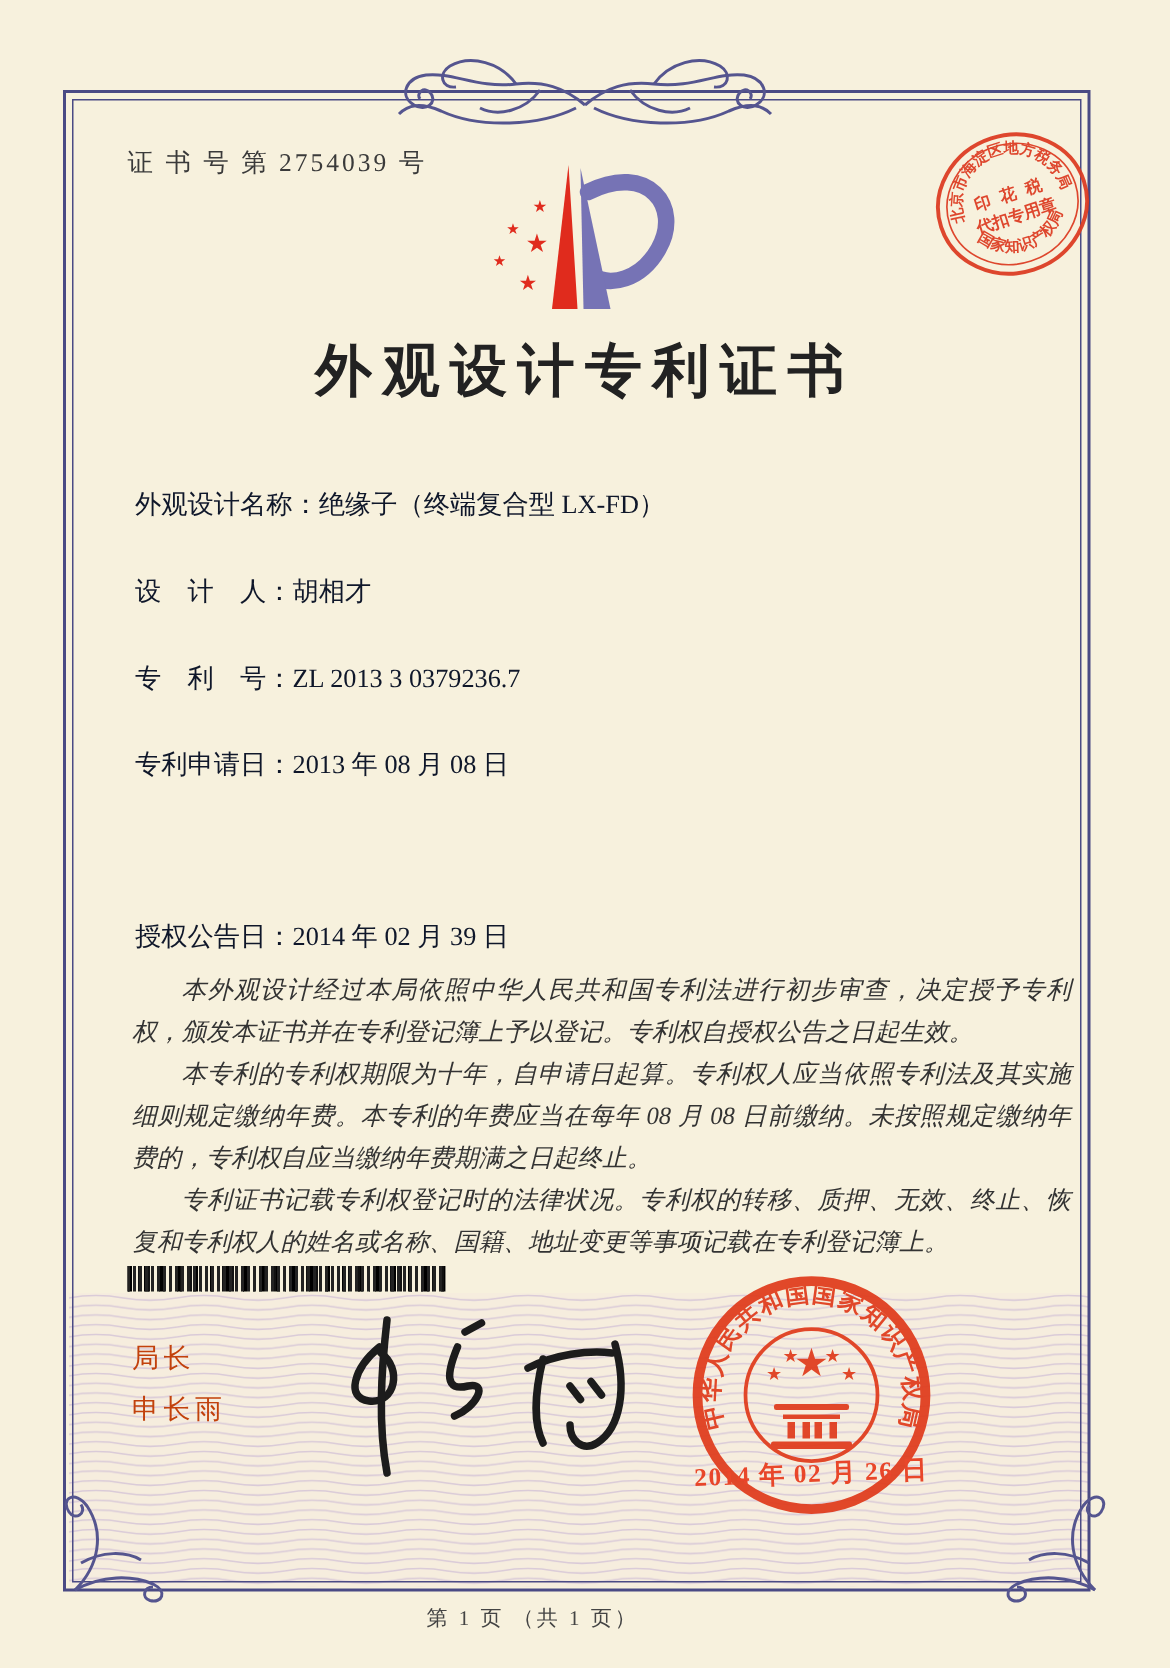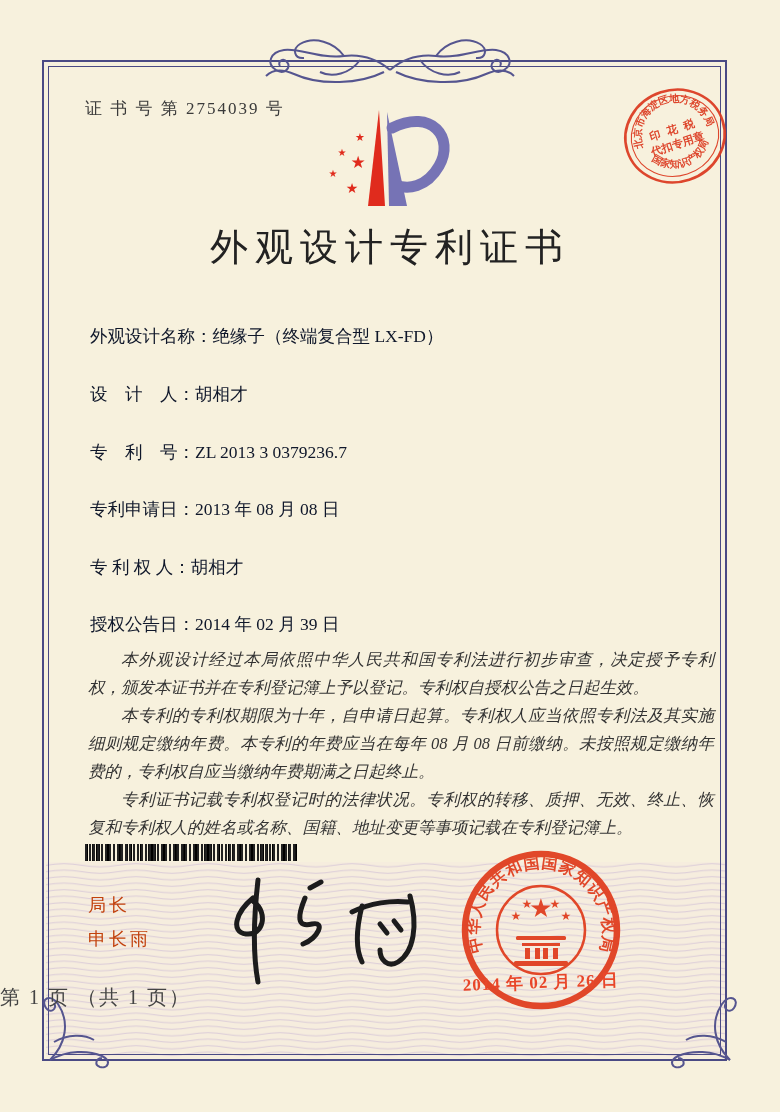--- a/index.html
+++ b/index.html
@@ -5,33 +5,33 @@
   html,body{margin:0;padding:0;}
   body{font-family:"Liberation Serif","DejaVu Serif",serif;}
   .paper{position:relative;width:780px;height:1112px;background:#f7f1dd;overflow:hidden;}
   
   .frame-outer{position:absolute;left:42px;top:60px;width:685px;height:1001px;border:2.5px solid #4a4a84;box-sizing:border-box;}
   .frame-inner{position:absolute;left:48px;top:66px;width:673px;height:989px;border:1px solid #4a4a84;box-sizing:border-box;}
   
   .waves{position:absolute;left:46px;top:862px;width:680px;height:196px;}
   
   .cert-no{position:absolute;left:85px;top:97px;font-size:17px;color:#3a3a3a;letter-spacing:2px;}
-  .title{position:absolute;left:0;width:780px;top:222px;text-align:center;font-size:38px;font-weight:normal;color:#222;letter-spacing:7px;}
+  .title{position:absolute;left:0;width:780px;top:222px;text-align:center;font-size:38px;font-weight:bold;color:#222;letter-spacing:7px;}
   .field{position:absolute;left:90px;font-size:17.5px;color:#0f172a;white-space:pre;}
   .f0{top:324px}.f1{top:382px}.f2{top:440px}.f3{top:497px}.f4{top:555px}.f5{top:612px}
   .body-text{position:absolute;left:88px;top:646px;width:626px;font-size:16.5px;line-height:28px;color:#333;text-align:justify;}
   .body-text p{margin:0;text-indent:2em;font-style:italic;}
   .barcode{position:absolute;left:85px;top:844px;width:212px;height:17px;
      background:
        repeating-linear-gradient(90deg,#222 0 2px,rgba(0,0,0,0) 2px 4px),
        repeating-linear-gradient(90deg,#111 0 1px,rgba(0,0,0,0) 1px 7px),
        repeating-linear-gradient(90deg,#000 0 3px,rgba(0,0,0,0) 3px 11px);}
   .director{position:absolute;left:88px;font-size:18px;color:#c2410c;letter-spacing:3px;}
   .d-title{top:893px}.d-name{top:927px}
-  .footer{position:absolute;left:0;top:984px;width:710px;text-align:left;font-size:20px;color:#444;letter-spacing:2px;}
+  .footer{position:absolute;left:0;top:1070px;width:710px;text-align:center;font-size:14px;color:#444;letter-spacing:2px;}
   .abs{position:absolute;}
 </style>
 </head>
 <body>
 
 <div class="paper">
 
   <svg class="waves" viewBox="0 0 680 196">
     <defs>
       <pattern id="wv" width="72" height="6.5" patternUnits="userSpaceOnUse">
@@ -106,21 +106,20 @@
     <text x="38" y="79" text-anchor="middle" font-size="10" fill="#e02b1d" font-family="'DejaVu Sans',sans-serif">★</text>
     <text x="57" y="95" text-anchor="middle" font-size="14" fill="#e02b1d" font-family="'DejaVu Sans',sans-serif">★</text>
   </svg>
 
   <div class="title">外观设计专利证书</div>
 
   <div class="field f0">外观设计名称：绝缘子（终端复合型 LX-FD）</div>
   <div class="field f1">设　计　人：胡相才</div>
   <div class="field f2">专　利　号：ZL 2013 3 0379236.7</div>
   <div class="field f3">专利申请日：2013 年 08 月 08 日</div>
-  <div class="field f4">专 利 权 人：胡相才</div>
   <div class="field f5">授权公告日：2014 年 02 月 39 日</div>
 
   <div class="body-text">
     <p>本外观设计经过本局依照中华人民共和国专利法进行初步审查，决定授予专利权，颁发本证书并在专利登记簿上予以登记。专利权自授权公告之日起生效。</p>
     <p>本专利的专利权期限为十年，自申请日起算。专利权人应当依照专利法及其实施细则规定缴纳年费。本专利的年费应当在每年 08 月 08 日前缴纳。未按照规定缴纳年费的，专利权自应当缴纳年费期满之日起终止。</p>
     <p>专利证书记载专利权登记时的法律状况。专利权的转移、质押、无效、终止、恢复和专利权人的姓名或名称、国籍、地址变更等事项记载在专利登记簿上。</p>
   </div>
 
   <div class="barcode"></div>
 

